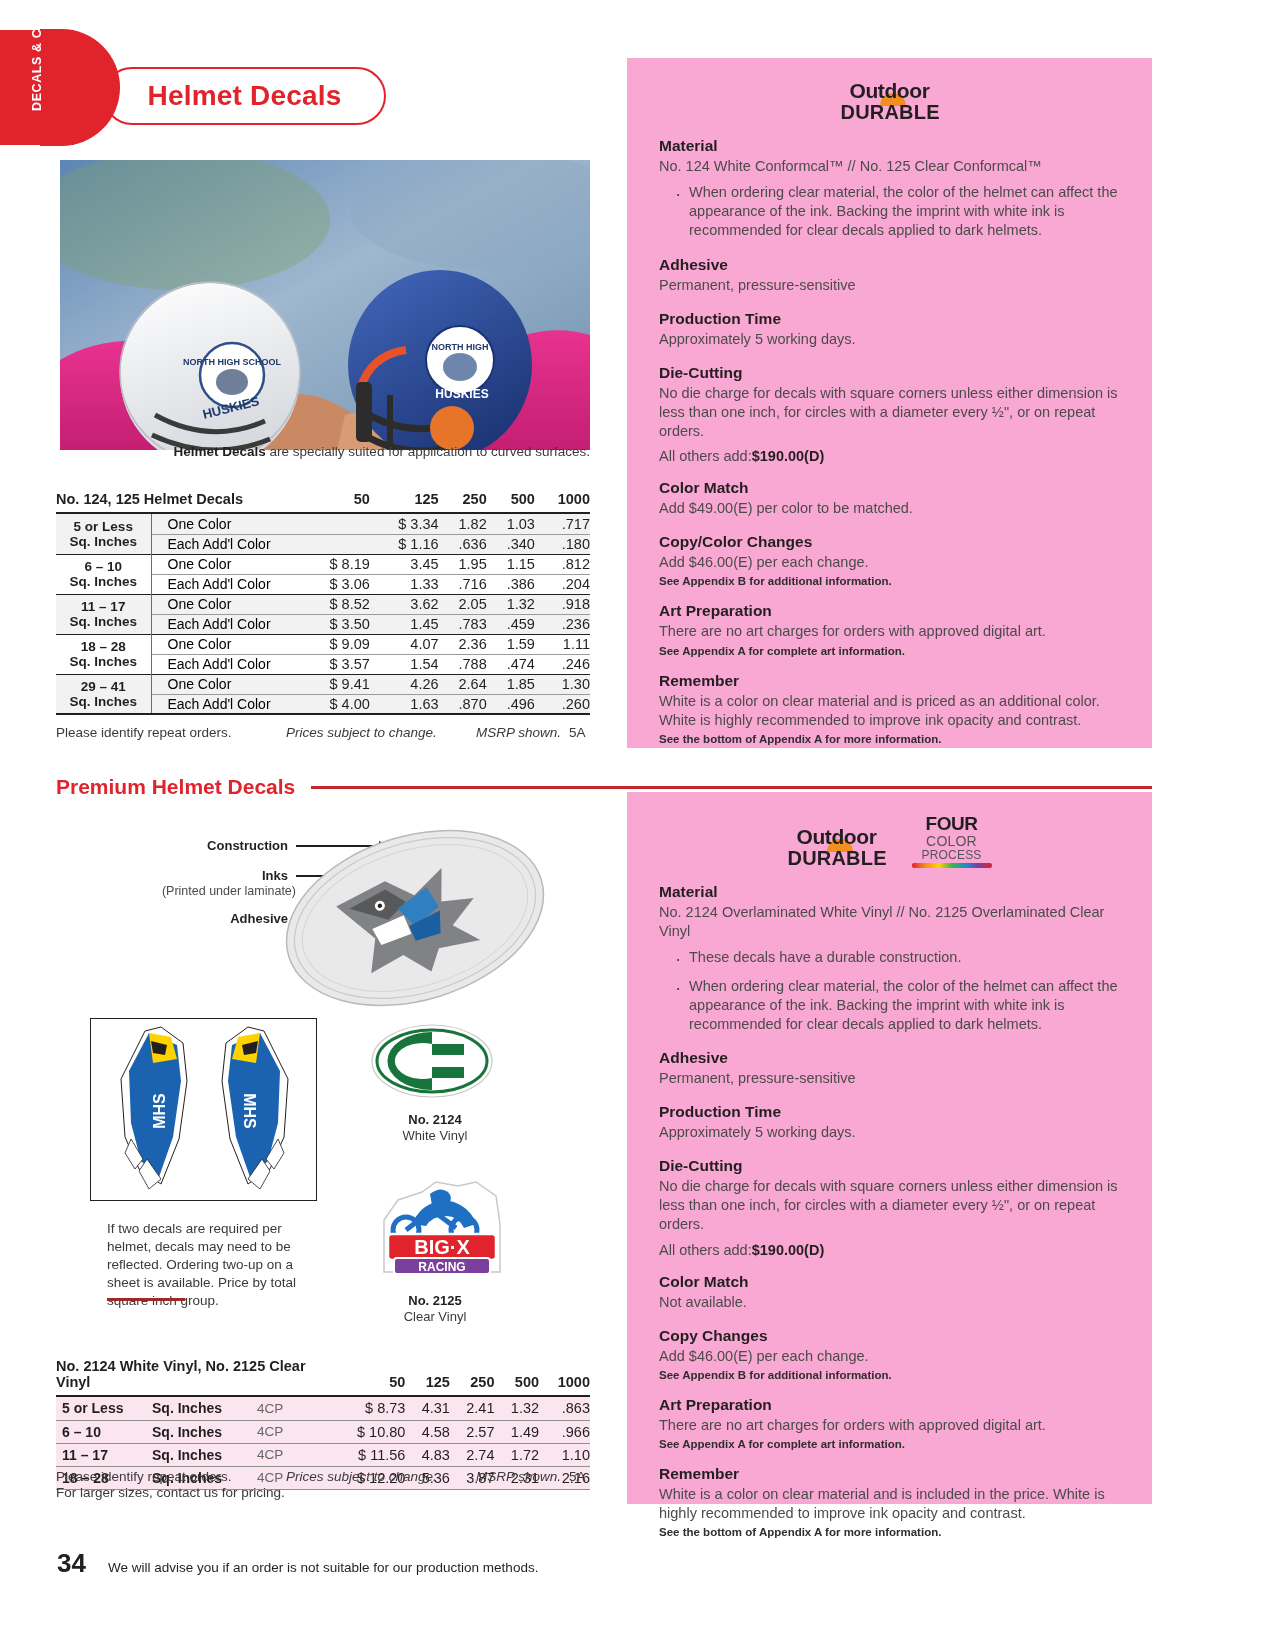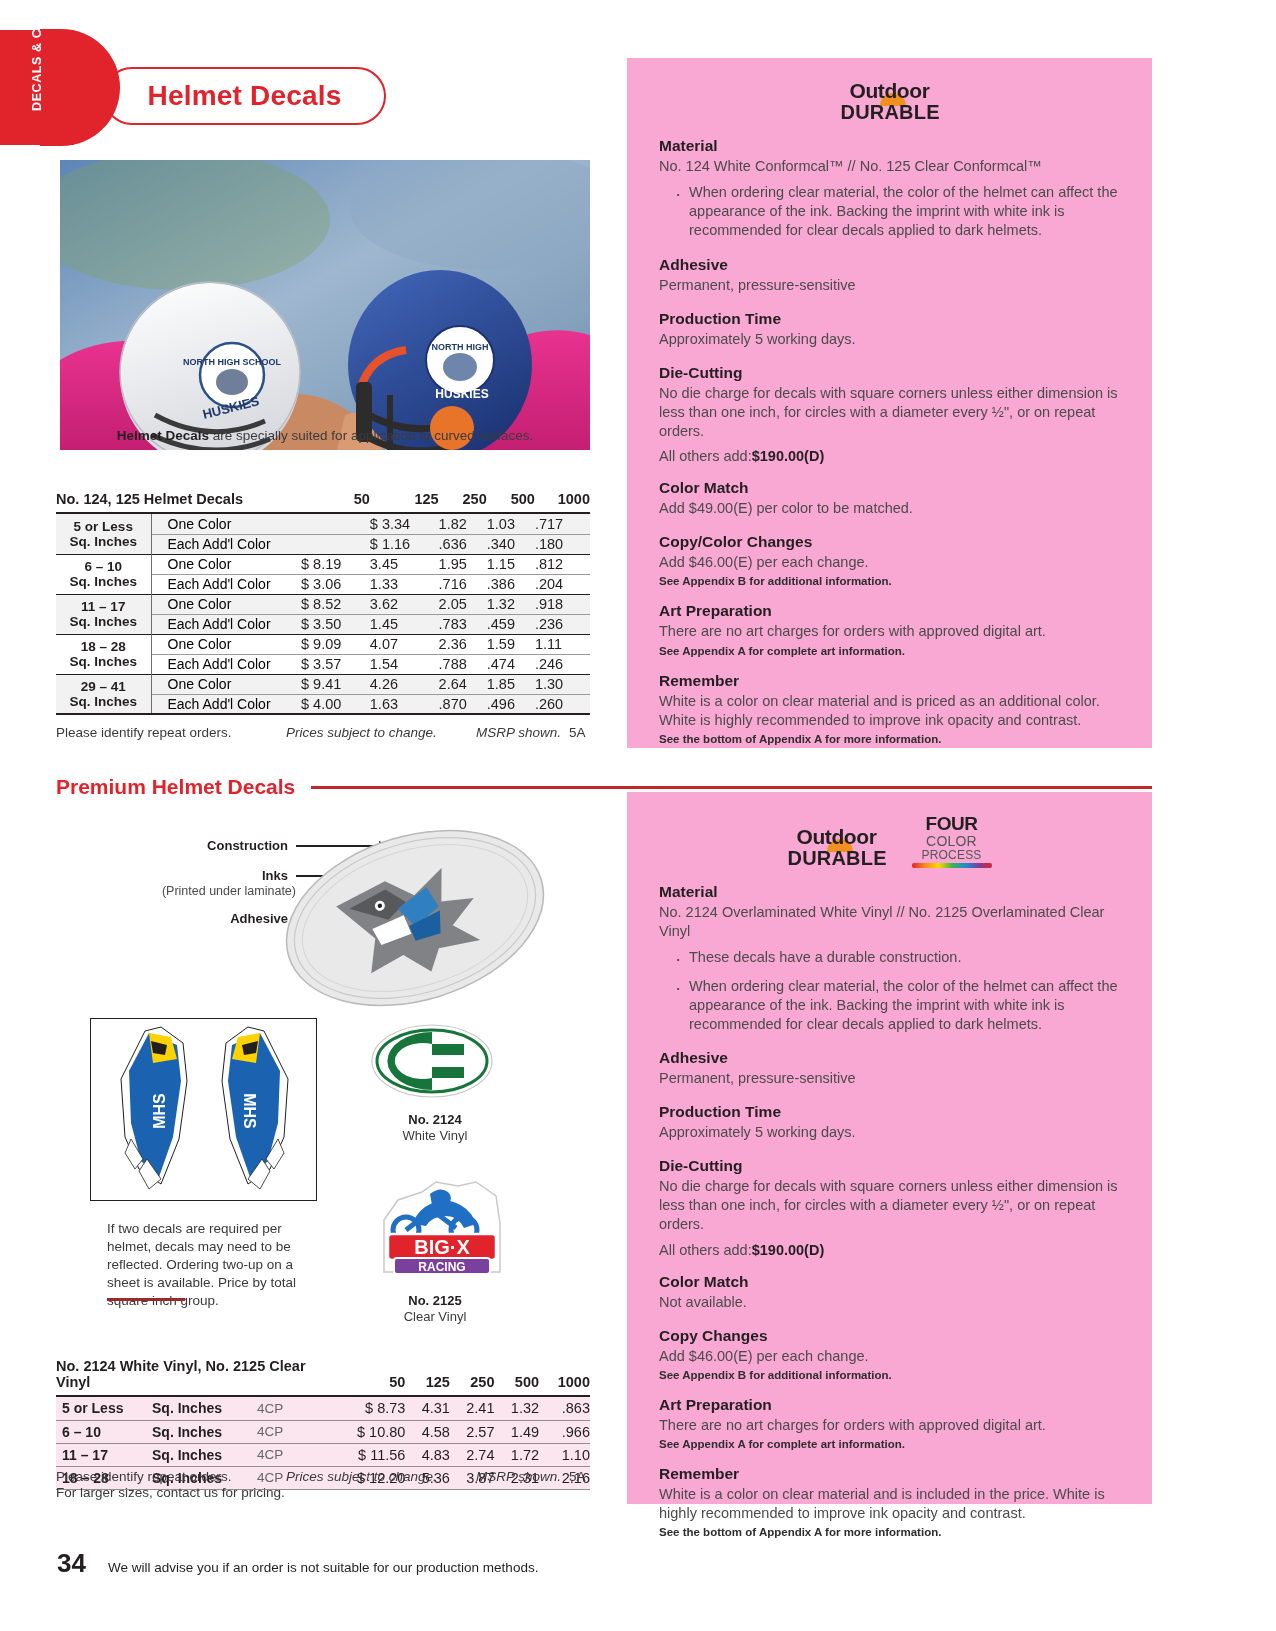--- a/index.html
+++ b/index.html
@@ -54,22 +54,22 @@
   
   .photo {
     position: absolute; left: 60px; top: 160px;
     width: 530px; height: 290px;
     overflow: hidden;
     background: #7c9cc0;
   }
   .photo svg { display: block; }
 
   .photo-caption {
-    position: absolute; left: 60px; top: 428px; width: 530px;
-    text-align: center; font-size: 13.5px; color: #3b3b3b;
+    position: absolute; left: 60px; top: 444px; width: 530px;
+    text-align: right; font-size: 13.5px; color: #3b3b3b;
   }
   .photo-caption b { color: #231f20; }
 
   
   .panel {
     position: absolute;
     background: #f9a8d4;
   }
   #panel1 { left: 627px; top: 58px; width: 525px; height: 690px; }
   #panel2 { left: 627px; top: 792px; width: 525px; height: 712px; }
@@ -131,21 +131,21 @@
 
   
   #table1 { position: absolute; left: 56px; top: 491px; width: 534px; }
   #table1 .hdr td { font-weight: bold; font-size: 14.5px; padding-bottom: 5px; vertical-align: bottom; }
   #table1 .thickline td { border-top: 2.5px solid #231f20; height: 0; padding: 0; }
   #table1 td.sz {
     font-weight: bold; text-align: center; font-size: 13.5px;
     border-right: 1.5px solid #6d6d6d; width: 95px;
   }
   #table1 td.lbl { padding-left: 16px; font-size: 14px; color: #000000; width: 150px; }
-  #table1 td.num { text-align: left; font-size: 14.5px; color: #231f20; }
+  #table1 td.num { text-align: right; font-size: 14.5px; color: #231f20; }
   #table1 tr.r1 td.lbl, #table1 tr.r1 td.num { border-bottom: 1px solid #9a9a9a; }
   #table1 tr.grp td { border-top: 1.5px solid #231f20; }
   #table1 tr.row td { height: 20px; }
   #table1 .shade { background: #f2f2f2; }
 
   
   #table2 { position: absolute; left: 56px; top: 1358px; width: 534px; }
   #table2 .hdr td { font-weight: bold; font-size: 14.5px; padding-bottom: 5px; vertical-align: bottom; }
   #table2 .thickline td { border-top: 2.5px solid #231f20; height: 0; padding: 0; }
   #table2 tbody tr.row td { height: 23px; background: #fbe6f0; border-bottom: 1px solid #8f8f8f; }

